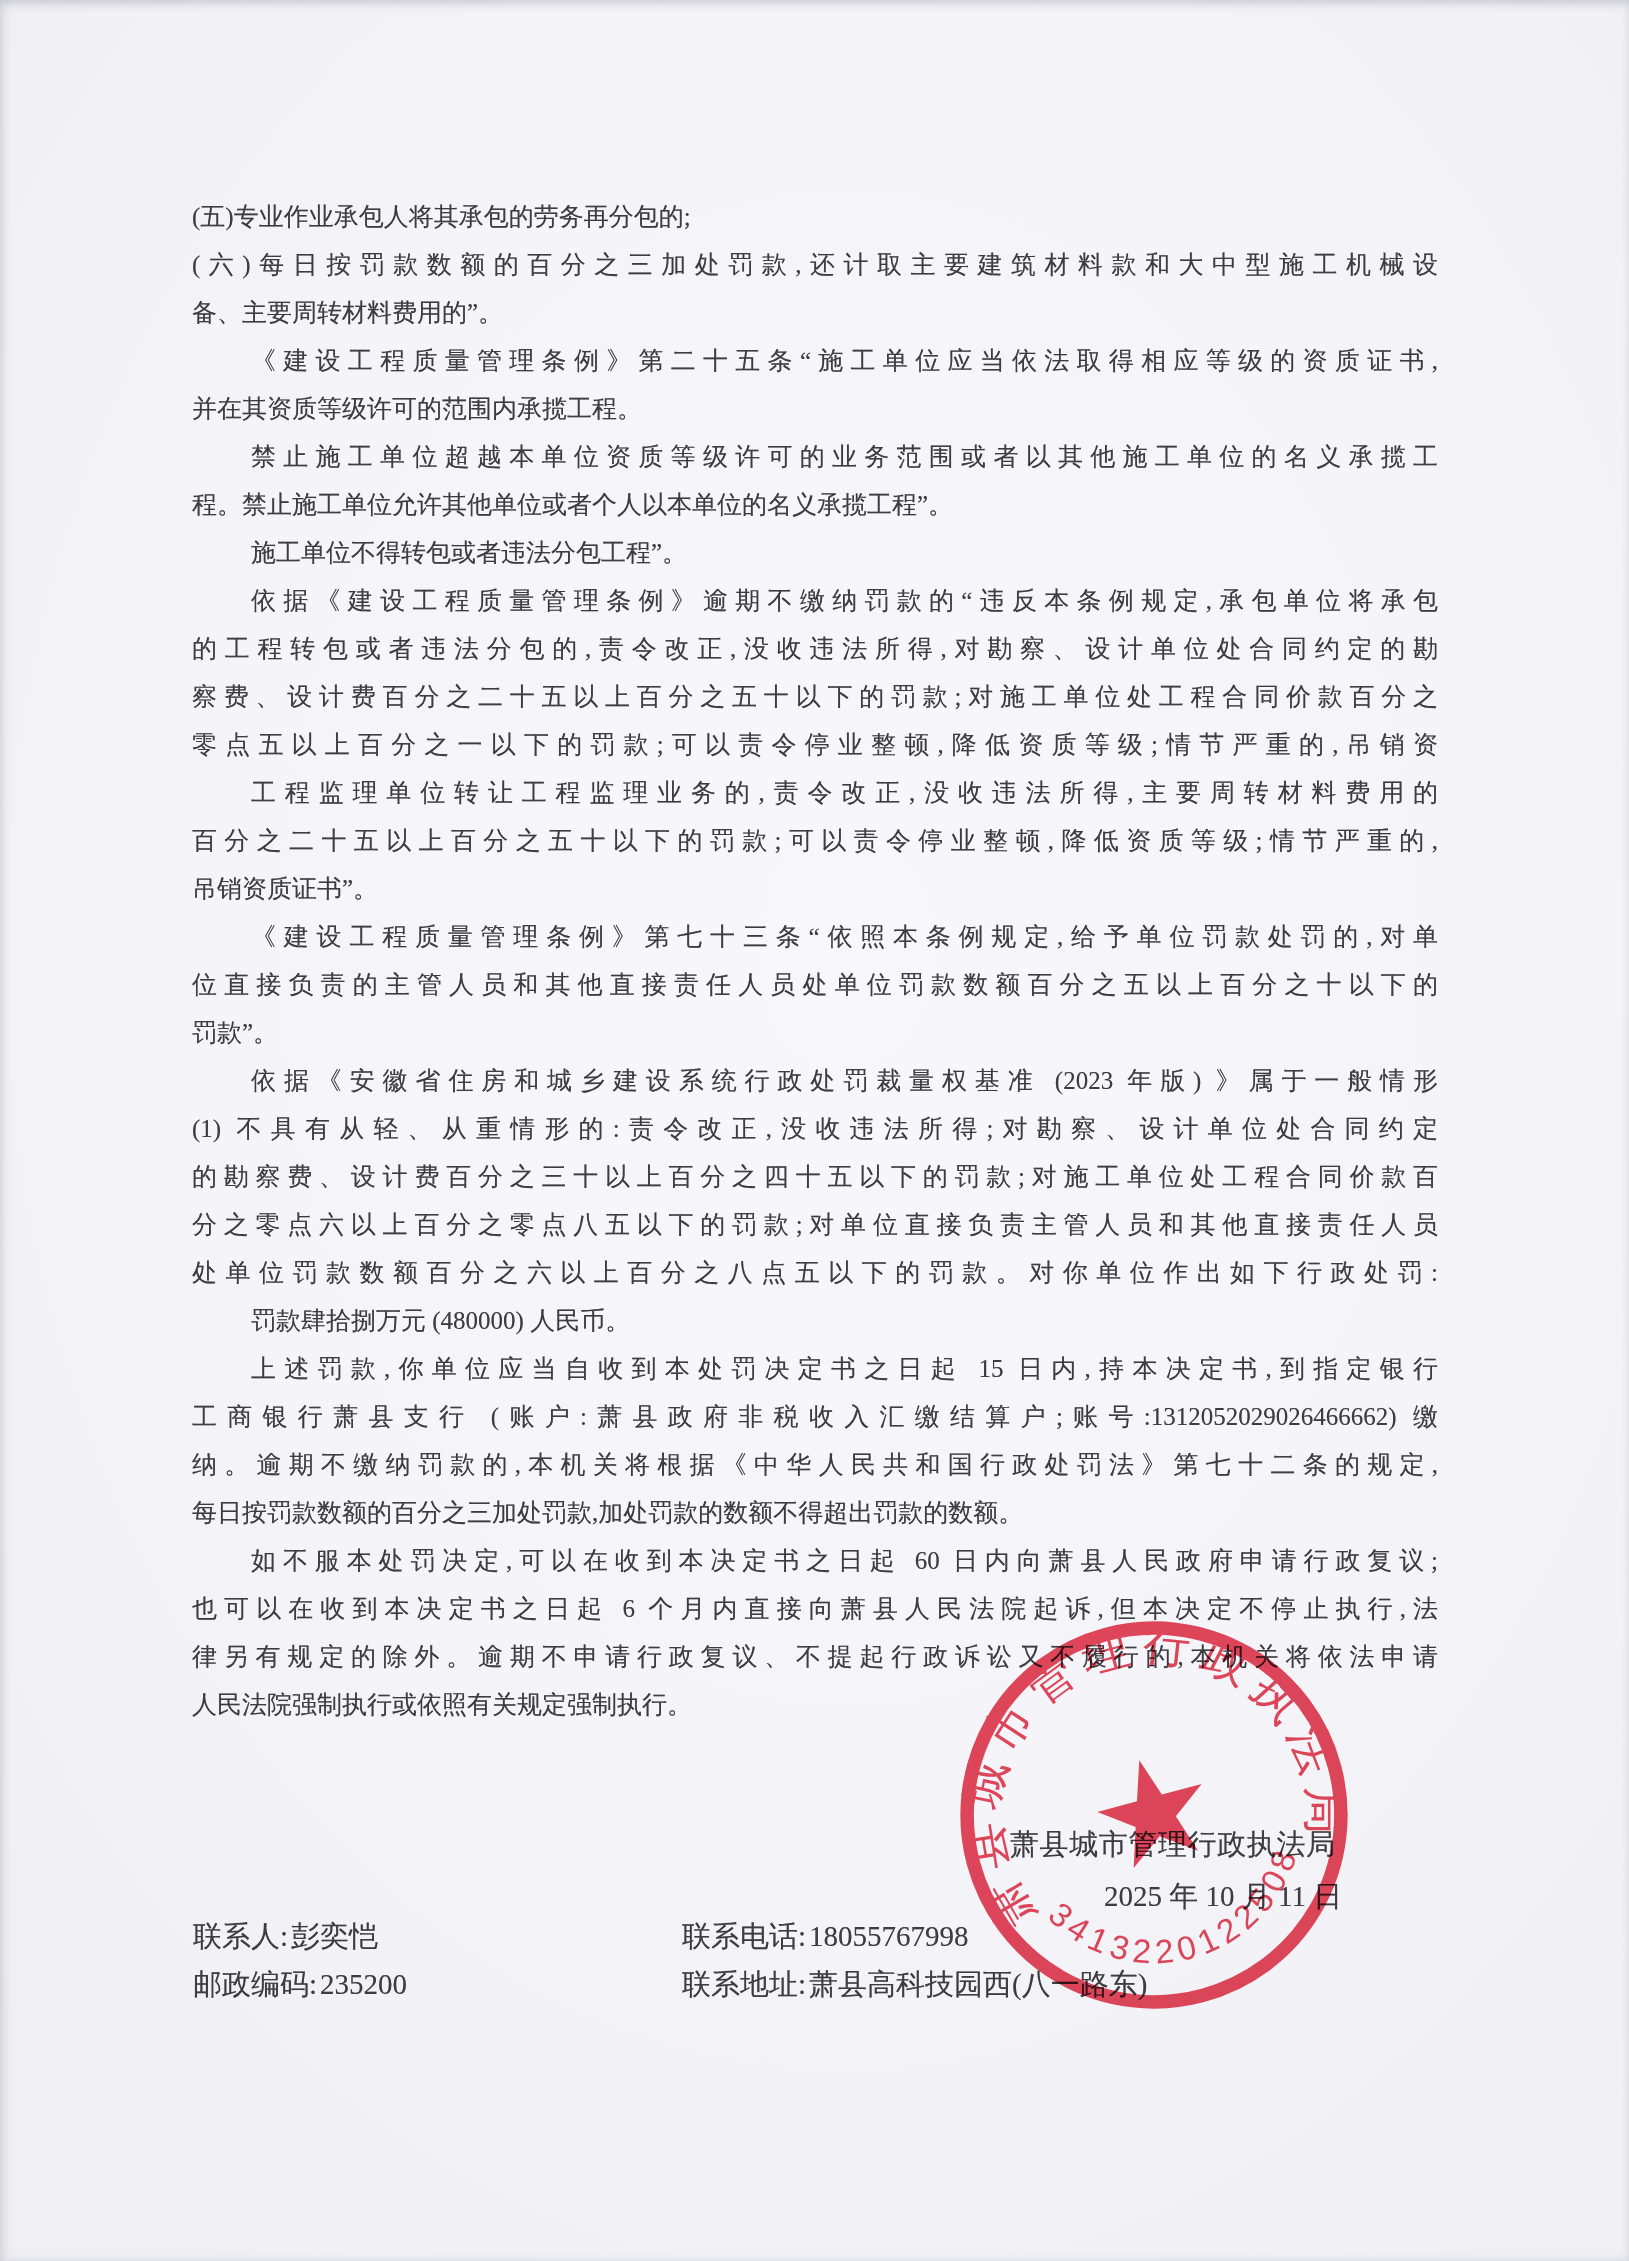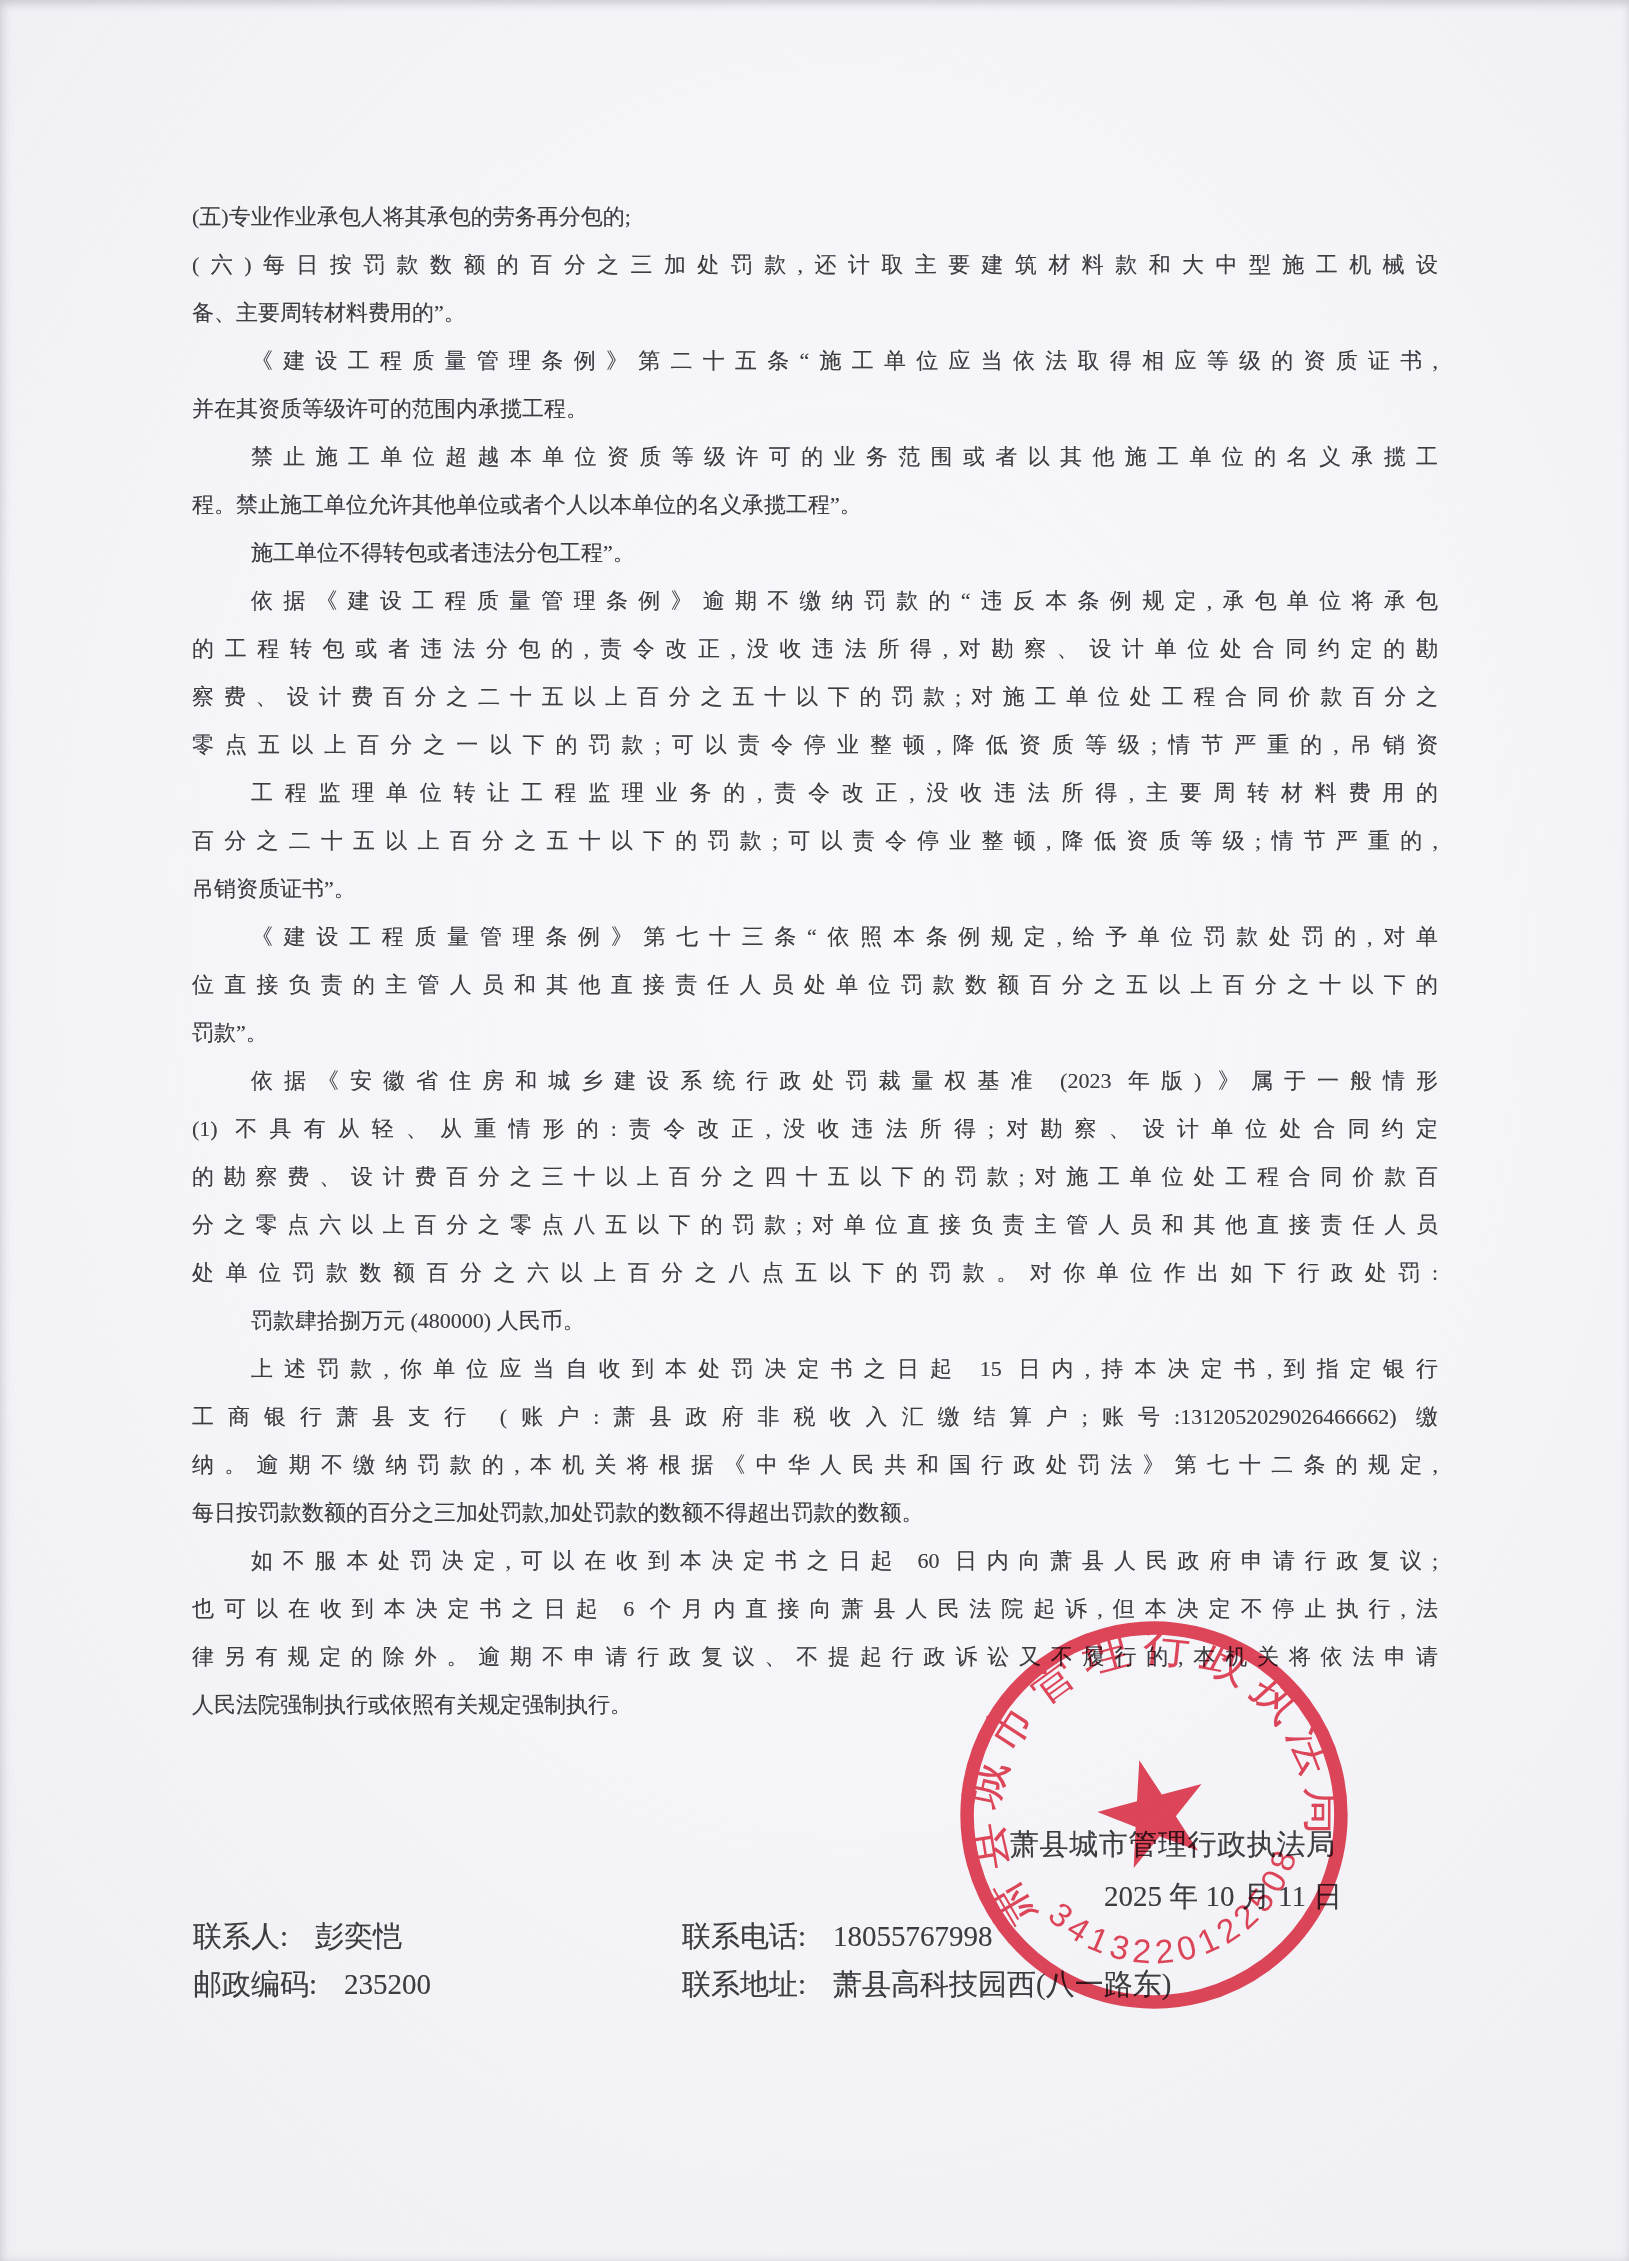--- a/index.html
+++ b/index.html
@@ -9,37 +9,37 @@
     font-family:"Liberation Serif","DejaVu Serif",serif;
   }
   .paper{
     position:absolute;left:0;top:0;width:1630px;height:2261px;
     background:
       radial-gradient(ellipse 1161px 1547px at 52% 42%, #f8f8fc 0%, #f4f4f9 55%, #efeff4 100%);
     box-shadow:inset 0 3.9px 9px rgba(120,120,135,.25), inset 3.9px 0 10.3px rgba(120,120,135,.12);
   }
   .bodytext{
     position:absolute;left:192px;top:193px;width:1246px;
-    font-size:22px;color:#3c3c41;
+    font-size:25px;color:#3c3c41;
     text-shadow:0 0 0.6px rgba(70,70,78,.45);
   }
   .line{
     height:48px;line-height:48px;white-space:nowrap;overflow:hidden;
   }
   .line.full{
     white-space:normal;text-align:justify;text-align-last:justify;
   }
   .line.indent{ text-indent:59px; }
   .sig-agency,.sig-date,.contact{
     position:absolute;height:48px;line-height:48px;white-space:nowrap;
     font-size:29px;color:#3c3c41;text-shadow:0 0 0.6px rgba(70,70,78,.45);
   }
   .sig-agency{ left:1010px; top:1820px; letter-spacing:0.6px; }
   .sig-date{ left:1104px; top:1872px; }
-  .contact .val{ margin-left:27px; }
+  .contact .val{ margin-left:3px; }
   .c-person { left:193px;  top:1912px; }
   .c-phone  { left:682px; top:1912px; }
   .c-postal { left:193px;  top:1960px; }
   .c-address{ left:682px; top:1960px; }
   .stamp{
     position:absolute;left:922px;top:1583px;width:464px;height:464px;
     mix-blend-mode:multiply;opacity:.93;
   }
   .stamp text{
     font-family:"Liberation Serif","DejaVu Serif",serif;

